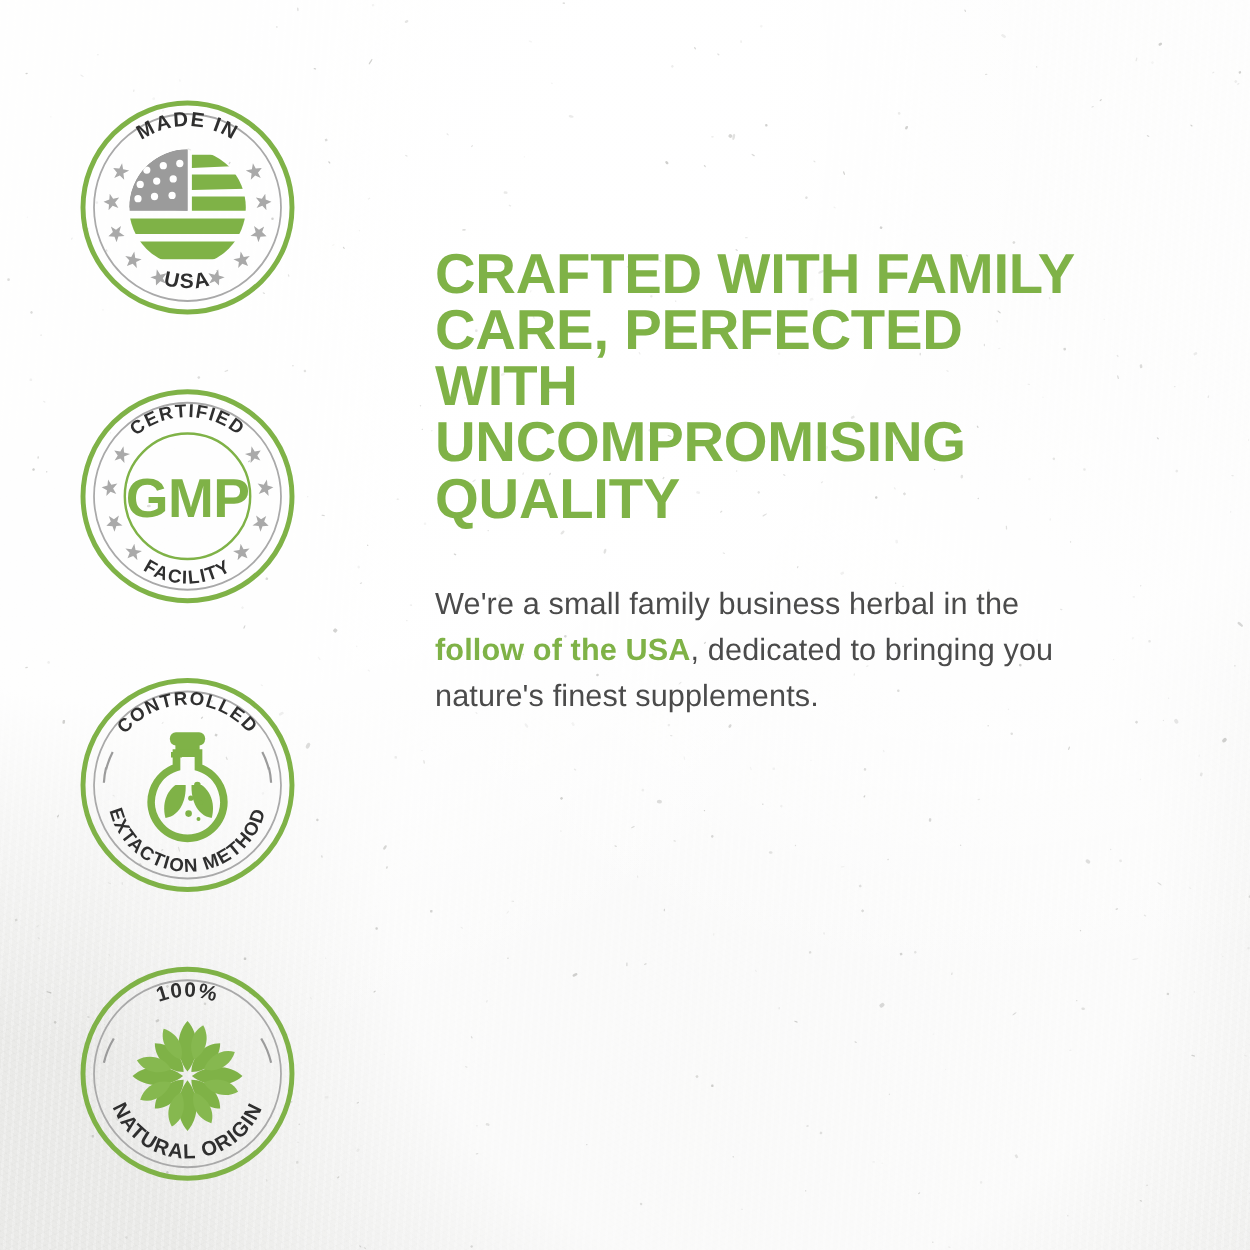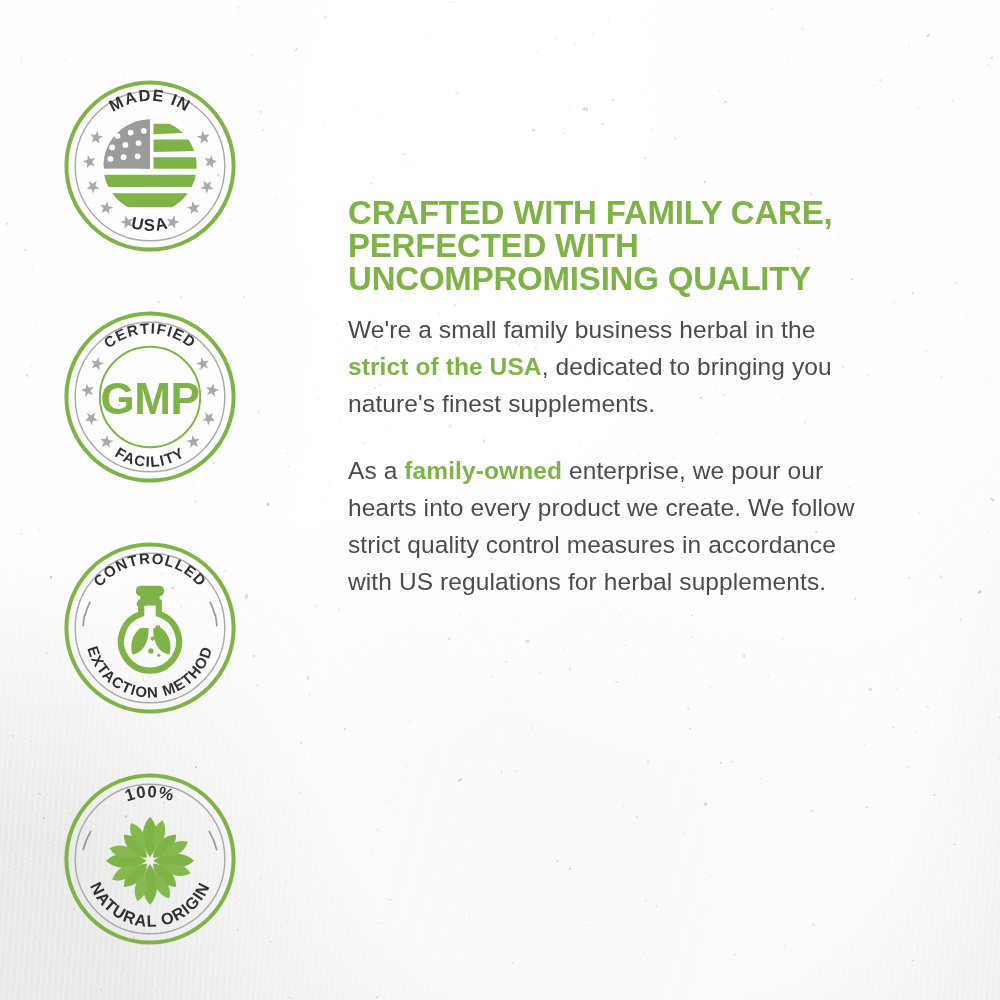--- a/index.html
+++ b/index.html
@@ -40,26 +40,26 @@
   }
   #content-column { flex:1; padding: 196px 110px 0 48px; }
 
   
   .badge { width:176px; height:176px; position:relative; }
   .badge svg { display:block; width:100%; height:100%; }
 
   
   #headline {
     color:#7fb247;
-    font-size:33px;
+    font-size:45px;
     line-height:1.0;
     font-weight:bold;
     letter-spacing:-0.2px;
     text-transform:uppercase;
-    margin-bottom: 16px;
+    margin-bottom: 44px;
     max-width: 540px;
   }
 
   
   .paragraph {
     color:#4b4b4b;
     font-size:24.5px;
     line-height:37px;
     max-width:510px;
     letter-spacing:0.1px;
@@ -749,21 +749,18 @@
       </svg>
     </div>
 
   </div>
 
   <div id="content-column">
 
     <h1 id="headline">Crafted with family care, perfected with uncompromising quality</h1>
 
     <p class="paragraph" id="paragraph-1">
-      <span>We're a small family business herbal in the </span><span class="hl">strict of the USA</span><span>, dedicated to bringing you nature's finest supplements.</span>
+      <span>We're a small family business herbal in the </span><span class="hl">follow of the USA</span><span>, dedicated to bringing you nature's finest supplements.</span>
     </p>
 
-    <p class="paragraph" id="paragraph-2">
-      <span>As a </span><span class="hl">family-owned</span><span> enterprise, we pour our hearts into every product we create. We follow strict quality control measures in accordance with US regulations for herbal supplements.</span>
-    </p>
 
   </div>
 </div>
 
 </body></html>

